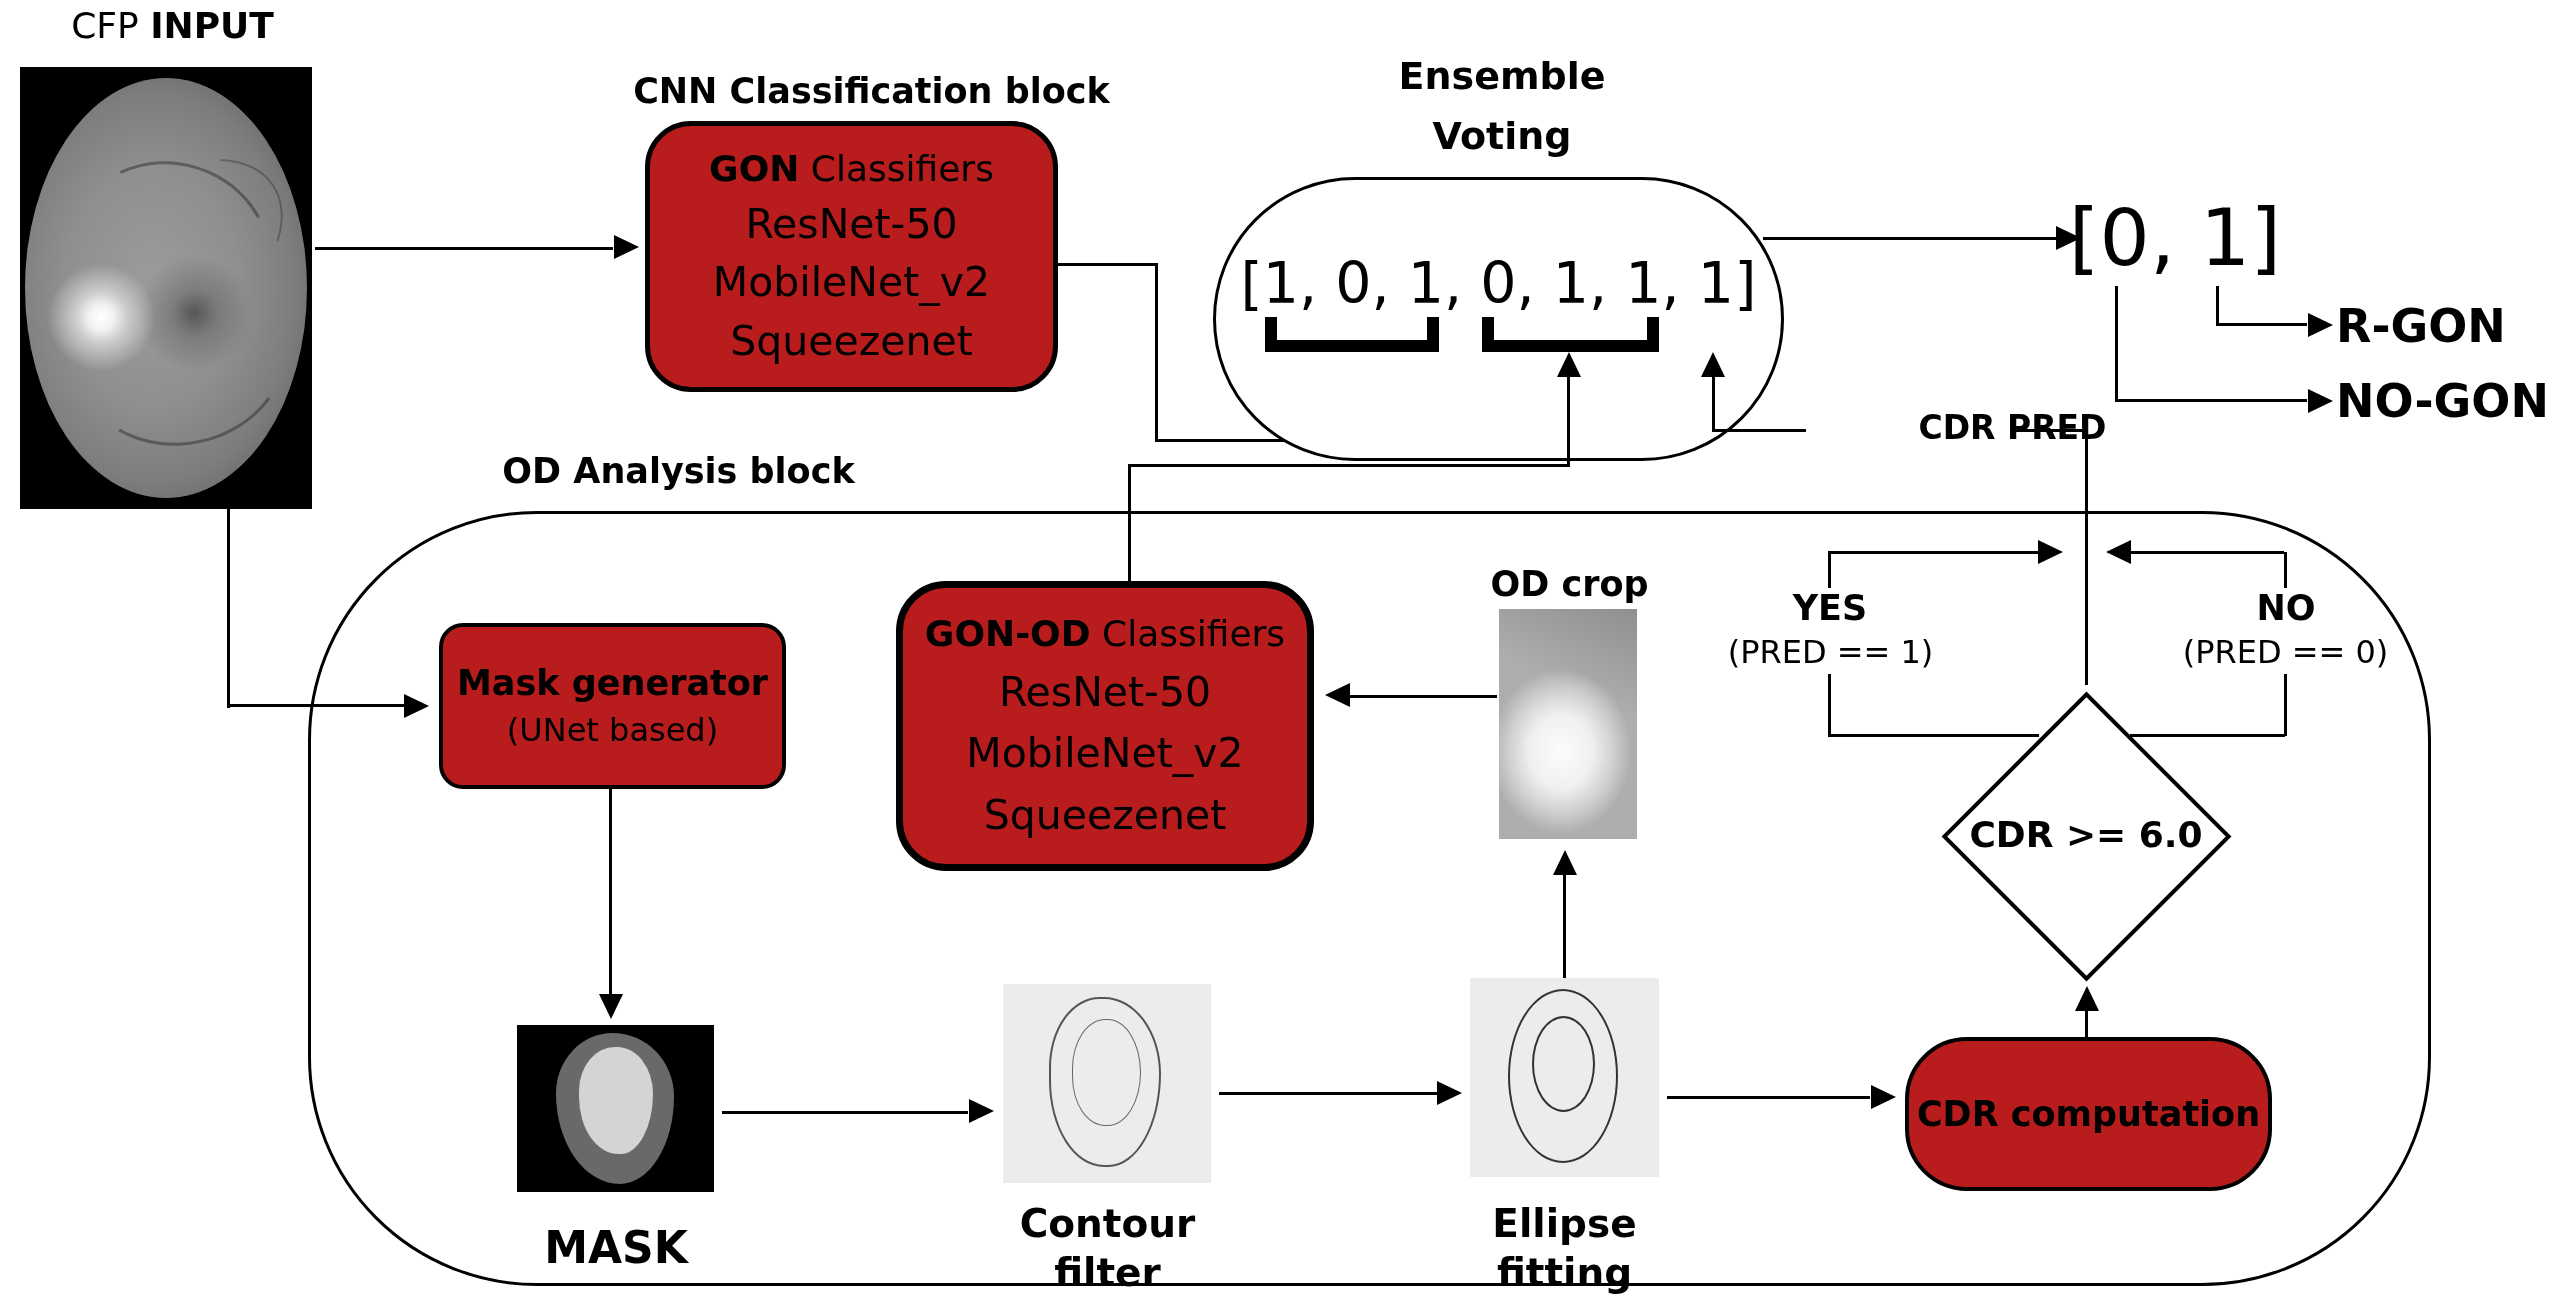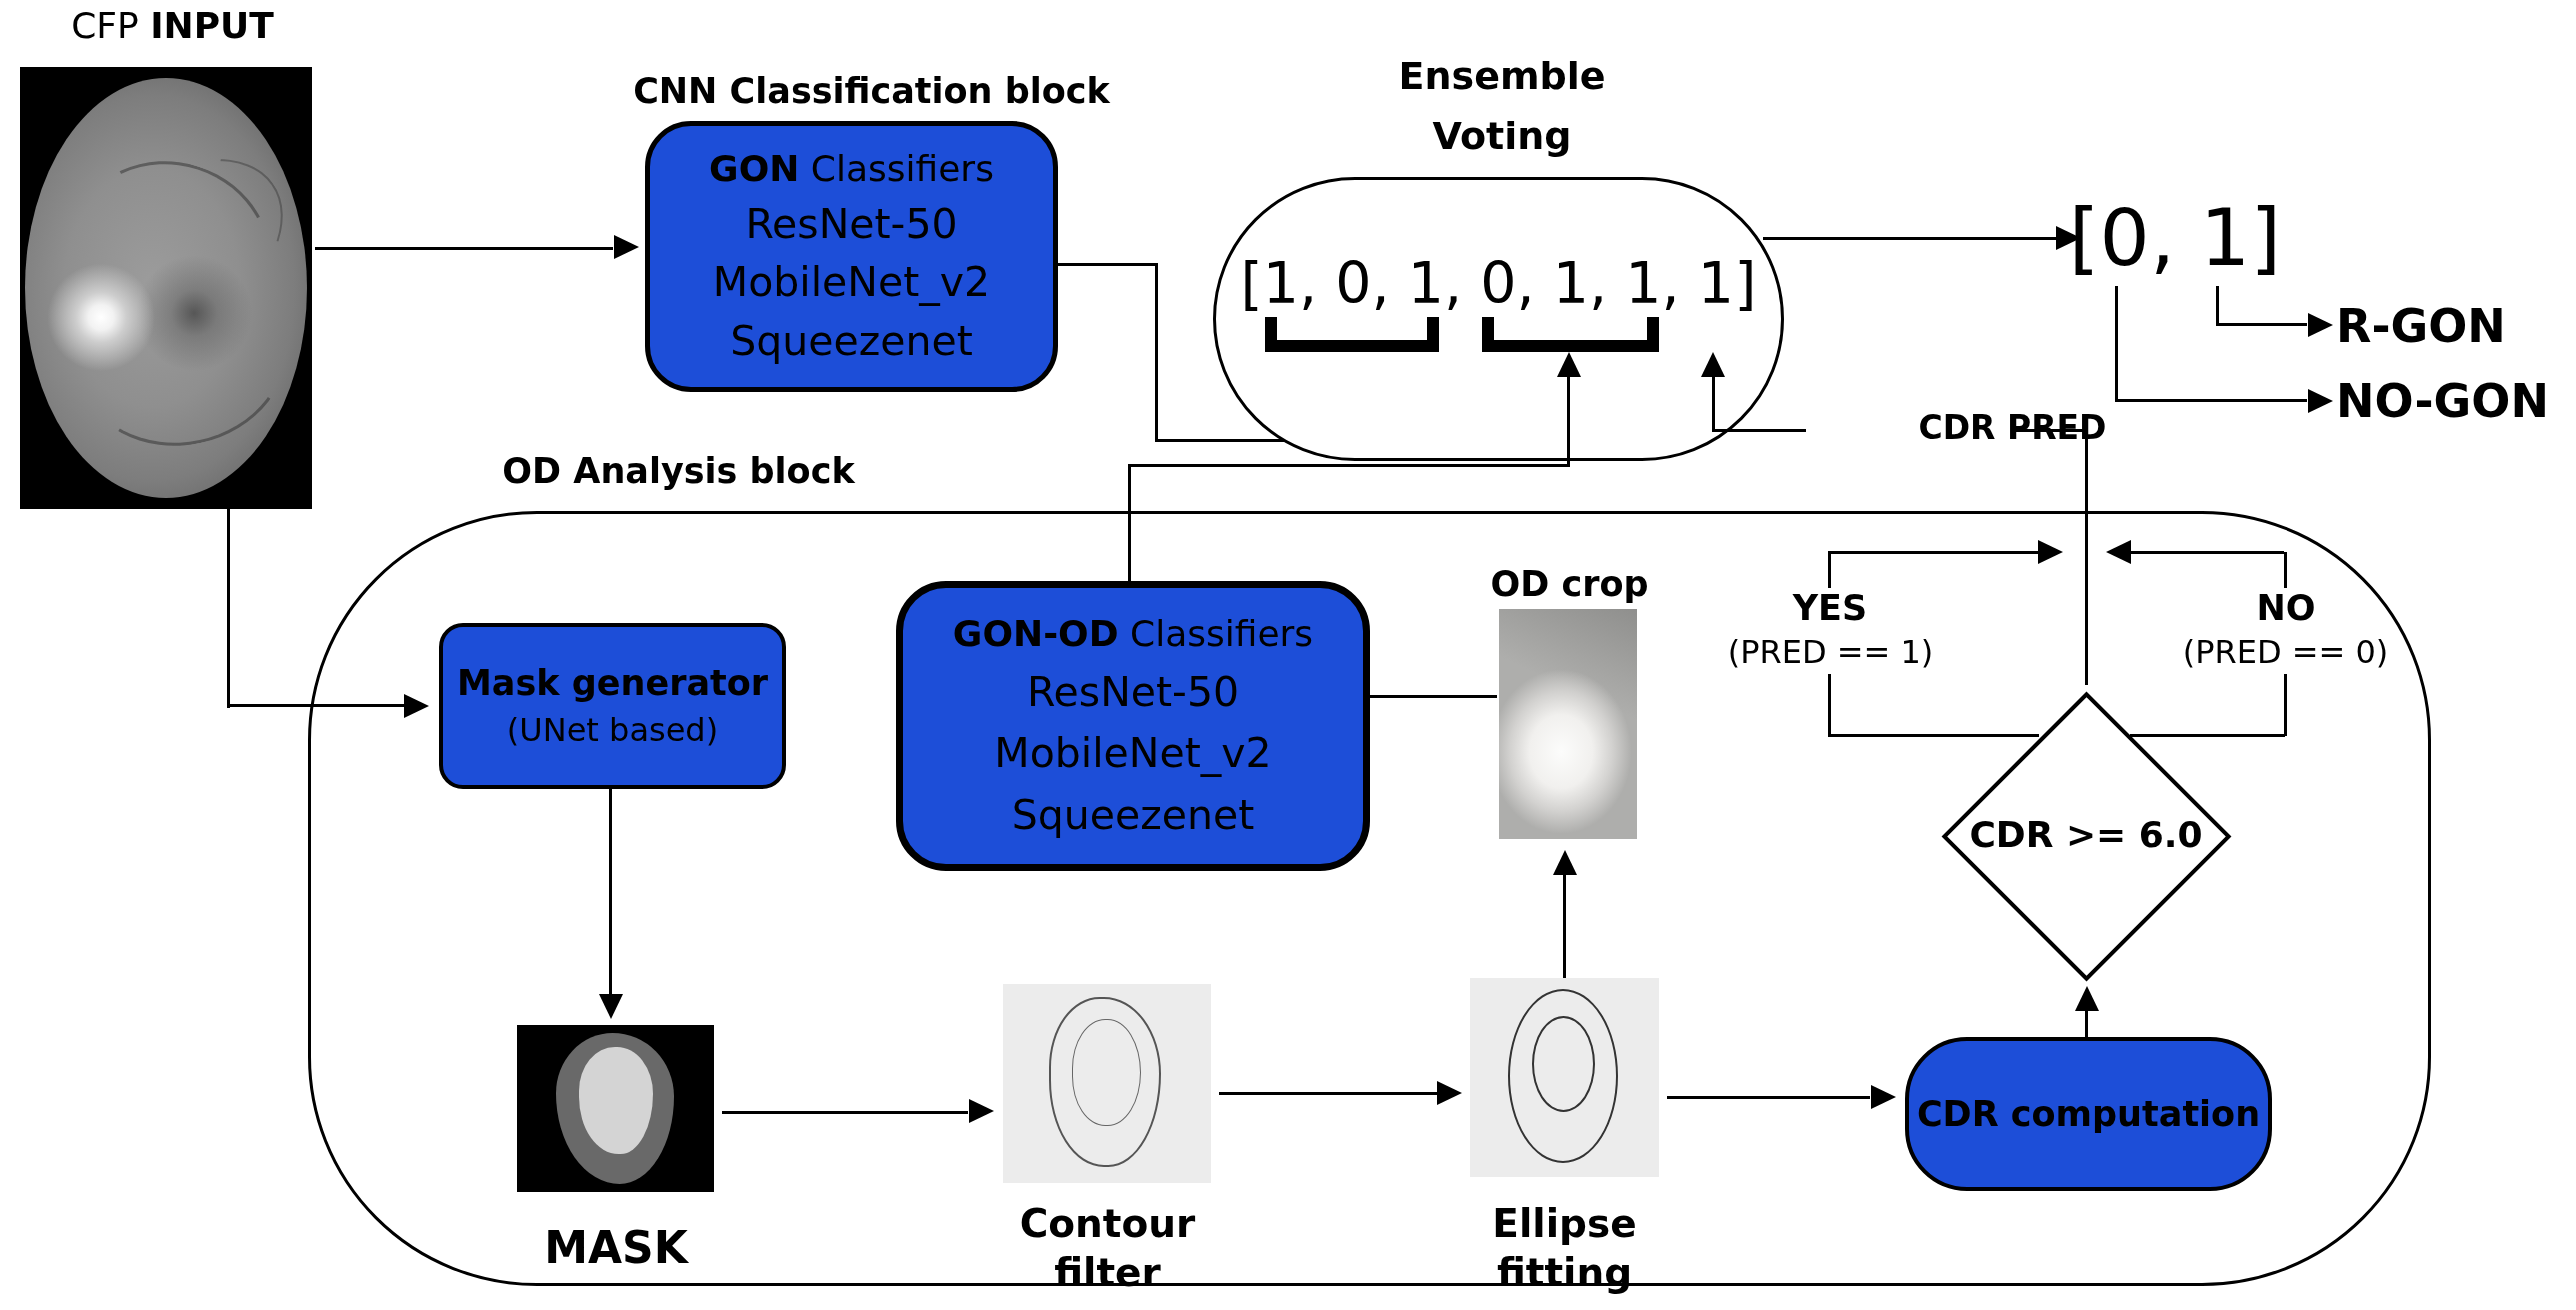--- a/index.html
+++ b/index.html
@@ -9,21 +9,21 @@
   .abs { position:absolute; }
   .lbl { position:absolute; text-align:center; color:#000; line-height:1.15; }
   .b { font-weight:bold; }
   .h { position:absolute; height:3.2px; background:#000; }
   .v { position:absolute; width:3.2px; background:#000; }
   .ah { position:absolute; width:0; height:0; border-style:solid; border-color:transparent; }
   .ah-r { border-width:12px 0 12px 25px; border-left-color:#000; }
   .ah-l { border-width:12px 25px 12px 0; border-right-color:#000; }
   .ah-u { border-width:0 12px 25px 12px; border-bottom-color:#000; }
   .ah-d { border-width:25px 12px 0 12px; border-top-color:#000; }
-  .box { position:absolute; border:4px solid #000; background:#1d4ed8; display:flex; flex-direction:column; align-items:center; justify-content:space-evenly; text-align:center; }
+  .box { position:absolute; border:4px solid #000; background:#b91c1c; display:flex; flex-direction:column; align-items:center; justify-content:space-evenly; text-align:center; }
   .ubracket { position:absolute; border-left:12px solid #000; border-right:12px solid #000; border-bottom:12px solid #000; }
   .mono-big { font-family:"DejaVu Sans", sans-serif; }
 </style>
 </head>
 <body>
 
 <div id="canvas">
 
   <div class="lbl" style="left:15px; top:4.7px; width:315px; font-size:36px;">
     <span>CFP </span><span class="b">INPUT</span>
@@ -152,21 +152,21 @@
   <div class="lbl b" style="left:1475px; top:564px; width:189px; font-size:35px;">OD crop</div>
   <div class="abs" style="left:1499px; top:609px; width:138px; height:230px;
     background:
       radial-gradient(ellipse 60% 42% at 45% 62%, #fcfcfb 0%, #f1f0ee 38%, #d2d1cf 62%, rgba(180,179,177,0) 85%),
       linear-gradient(205deg, #8f8f8d 0%, rgba(150,150,148,0) 38%),
       linear-gradient(0deg, #aeaeac, #aeaeac);"></div>
 
   <div class="h" style="left:1350px; top:695px; width:147px;"></div>
   <div class="ah ah-l" style="left:1325px; top:683px;"></div>
 
-  <div class="box" style="left:896px; top:581px; width:474px; height:290px; border-width:7px; border-radius:50px; padding:11px 4.7px; font-size:41px;">
+  <div class="box" style="left:896px; top:581px; width:418px; height:290px; border-width:7px; border-radius:50px; padding:11px 4.7px; font-size:41px;">
     <div style="font-size:36px;"><span class="b">GON-OD</span><span> Classifiers</span></div>
     <div>ResNet-50</div>
     <div>MobileNet_v2</div>
     <div>Squeezenet</div>
   </div>
 
   <div class="abs" style="left:1984px; top:734px; width:205px; height:205px; border:4.7px solid #000; background:#fff; transform:rotate(45deg);"></div>
   <div class="lbl b" style="left:1956px; top:814px; width:260px; font-size:36px;">CDR &gt;= 6.0</div>
 
   <div class="lbl b" style="left:1743px; top:588px; width:174px; font-size:35px;">YES</div>

